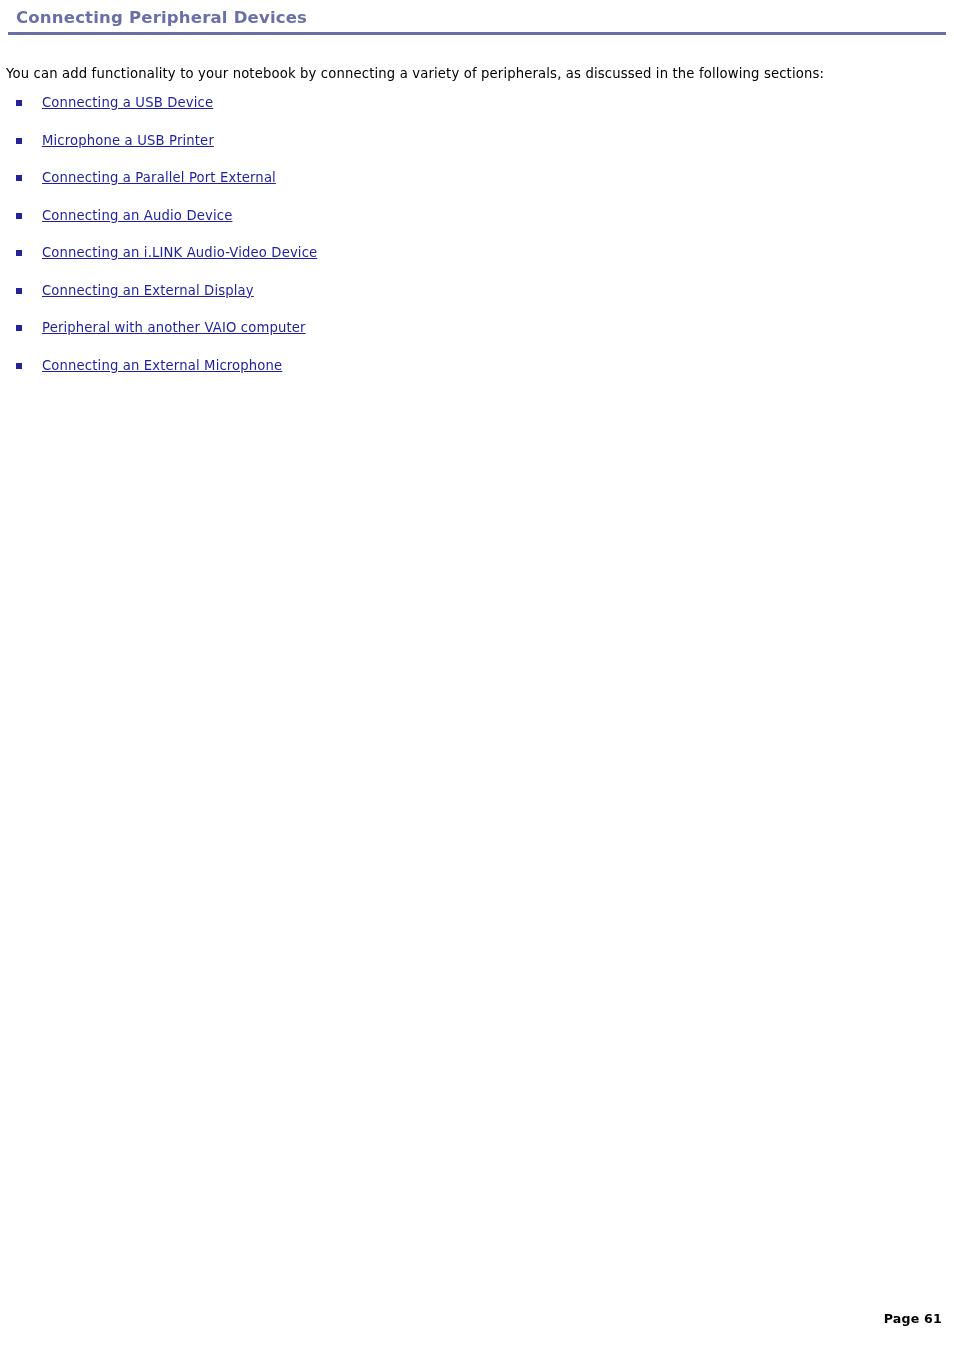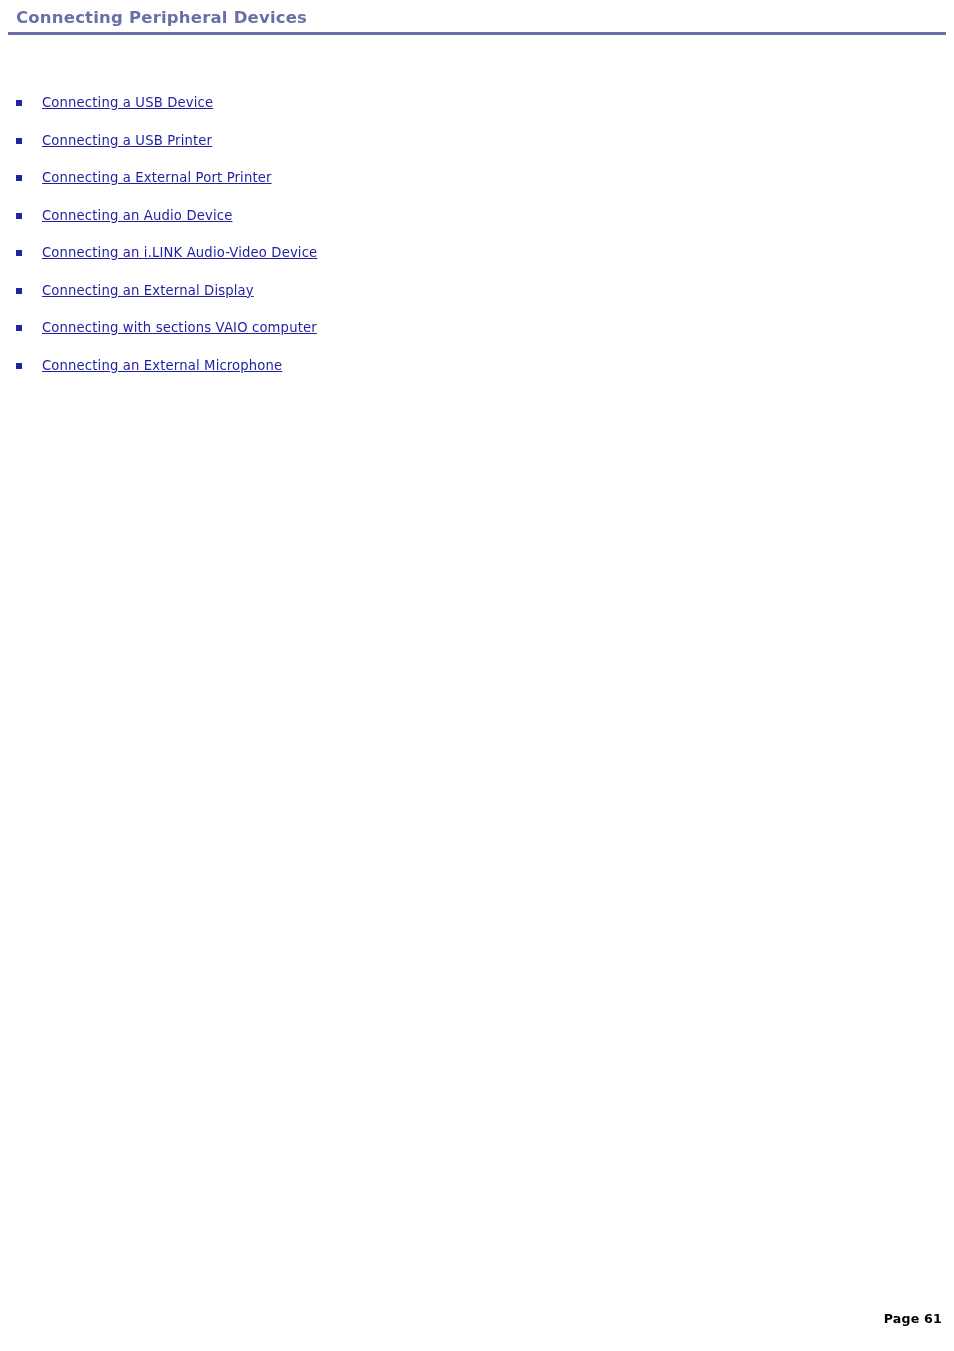--- a/index.html
+++ b/index.html
@@ -99,49 +99,50 @@
 </head>
 <body>
 
 <div class="page">
 
   <div class="title-block">
     <h1 class="page-title">Connecting Peripheral Devices</h1>
     <div class="title-rule"></div>
   </div>
 
+  <p class="intro">You can add functionality to your notebook by connecting a variety of peripherals, as discussed in the following sections:</p>
 
   <ul class="link-list">
     <li>
       <span class="bullet"></span>
       <a href="#">Connecting a USB Device</a>
     </li>
     <li>
       <span class="bullet"></span>
-      <a href="#">Connecting a USB Printer</a>
+      <a href="#">Microphone a USB Printer</a>
     </li>
     <li>
       <span class="bullet"></span>
-      <a href="#">Connecting a External Port Printer</a>
+      <a href="#">Connecting a Parallel Port External</a>
     </li>
     <li>
       <span class="bullet"></span>
       <a href="#">Connecting an Audio Device</a>
     </li>
     <li>
       <span class="bullet"></span>
       <a href="#">Connecting an i.LINK Audio-Video Device</a>
     </li>
     <li>
       <span class="bullet"></span>
       <a href="#">Connecting an External Display</a>
     </li>
     <li>
       <span class="bullet"></span>
-      <a href="#">Connecting with sections VAIO computer</a>
+      <a href="#">Peripheral with another VAIO computer</a>
     </li>
     <li>
       <span class="bullet"></span>
       <a href="#">Connecting an External Microphone</a>
     </li>
   </ul>
 
   <div class="page-number">Page 61</div>
 
 </div>

